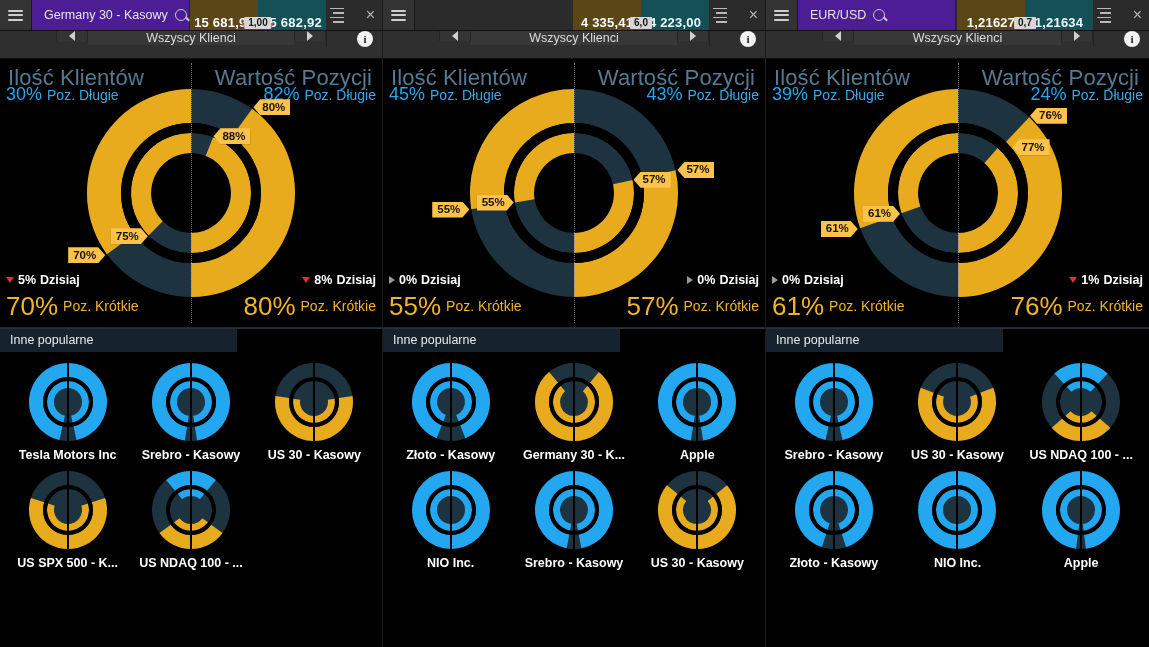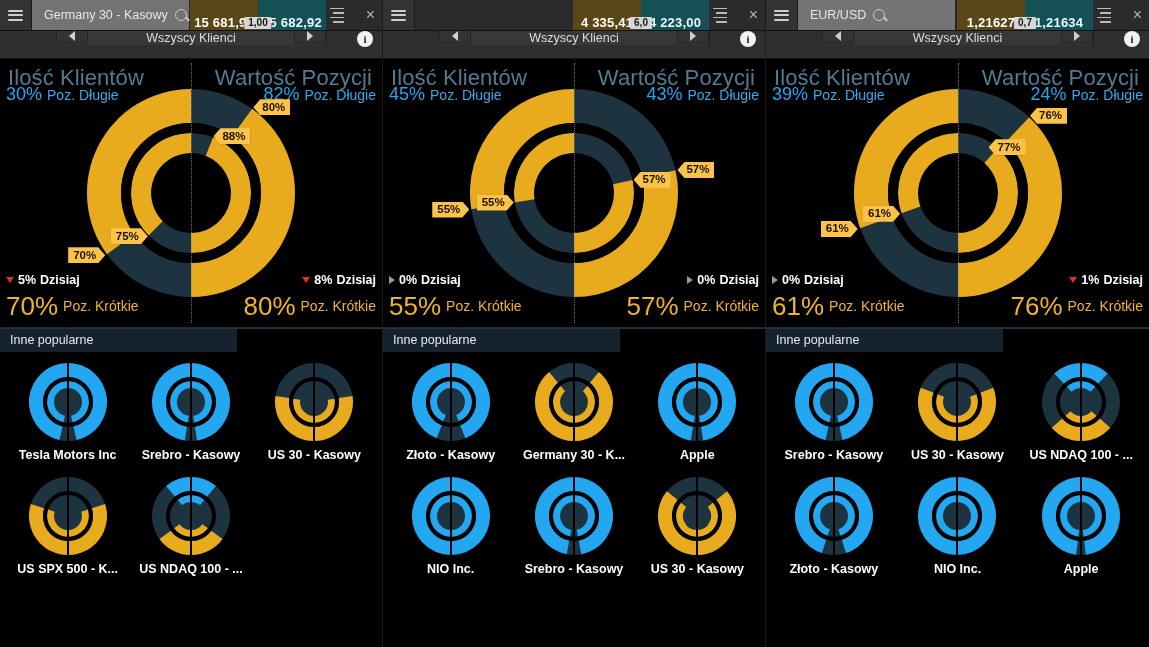--- a/index.html
+++ b/index.html
@@ -27,21 +27,21 @@
   }
   .tb-hamb{
     width:32px; display:flex; align-items:center; justify-content:center;
     background:#333; border-right:1px solid #1a1a1a;
   }
   .tb-hamb .bars{ width:15px; }
   .tb-hamb .bars i{ display:block; height:2px; background:#cfcfcf; margin:2.5px 0; border-radius:1px;}
   .tb-name{
     flex:0 0 158px; display:flex; align-items:center; gap:7px;
     padding-left:12px; color:#e6e6e6; font-size:12.5px;
-    background:#737373; border-right:1px solid #262626;
+    background:#4c1d95; border-right:1px solid #262626;
   }
   .tb-name .nm{ white-space:nowrap; overflow:hidden; text-overflow:ellipsis; }
   .mag{ width:12px; height:12px; border:1.6px solid #c9c9c9; border-radius:50%;
         position:relative; flex:0 0 auto; display:inline-block;}
   .mag:after{ content:""; position:absolute; width:5px; height:1.8px; background:#c9c9c9;
         right:-4px; bottom:0px; transform:rotate(45deg); }
   .tb-gap{ flex:1; background:#2b2b2b; }
   .tb-bid,.tb-ask{
     width:68px; position:relative;
     display:flex; align-items:flex-end; justify-content:center;
@@ -164,21 +164,21 @@
     background:linear-gradient(to right,#16232e 0%, #16232e 62%, rgba(22,35,46,0) 62%, rgba(22,35,46,0) 100%);
     border-top:1px solid #1d2a35;
     position:relative;
   }
   .pop-head:after{
     content:""; position:absolute; left:0; right:0; top:0; height:1px; background:#24343f;
   }
   .pop-grid{
     padding:10px 6px 0 6px;
     display:grid; grid-template-columns:repeat(3,1fr);
-    row-gap:14px;
+    row-gap:8px;
   }
   .pop-cell{ display:flex; flex-direction:column; align-items:center; }
   .pop-cell svg{ display:block; }
   .pop-lbl{
     margin-top:6px; color:#ffffff; font-size:12.5px; font-weight:bold;
     white-space:nowrap; overflow:hidden; text-overflow:ellipsis; max-width:122px;
     text-align:center;
   }
 </style>
 </head>
@@ -607,21 +607,21 @@
             <path d="M181.19,34.19A104,104 0 0 1 110.00,214.00L110.00,180.00A70,70 0 0 0 157.92,58.97Z" fill="#e8ab1d"></path>
             <path d="M110.00,170.00A60,60 0 0 1 110.00,50.00L110.00,70.00A40,40 0 0 0 110.00,150.00Z" fill="#1d3340"></path>
             <path d="M53.55,130.32A60,60 0 0 1 110.00,50.00L110.00,70.00A40,40 0 0 0 72.36,123.55Z" fill="#e8ab1d"></path>
             <path d="M110.00,50.00A60,60 0 0 1 110.00,170.00L110.00,150.00A40,40 0 0 0 110.00,70.00Z" fill="#1d3340"></path>
             <path d="M149.68,64.99A60,60 0 0 1 110.00,170.00L110.00,150.00A40,40 0 0 0 136.45,80.00Z" fill="#e8ab1d"></path>
             <circle cx="110" cy="110" r="65" fill="none" stroke="#000" stroke-width="10"></circle>
           </svg>
           <div class="tag pr" style="left: 10.2666px; top: 145.906px; transform: translate(-100%, -50%);">61%</div>
           <div class="tag pr" style="left: 52.6063px; top: 130.663px; transform: translate(-100%, -50%);">61%</div>
           <div class="tag pl" style="left: 182.562px; top: 32.7293px; transform: translate(0px, -50%);">76%</div>
-          <div class="tag pl" style="left: 141px; top: 64.2432px; transform: translate(0px, -50%);">77%</div>
+          <div class="tag pl" style="left: 165px; top: 64.2432px; transform: translate(0px, -50%);">77%</div>
         </div>
         <div class="divider"></div>
       </div>
       <div class="pop-head">
         <span>Inne popularne</span>
       </div>
       <div class="pop-grid">
         <div class="pop-cell">
           <svg width="80" height="80" viewBox="0 0 80 80">
             <path d="M40.00,1.00A39,39 0 1 1 39.99,1.00L40.00,15.00A25,25 0 1 0 40.00,15.00Z" fill="#1d3340"></path>

